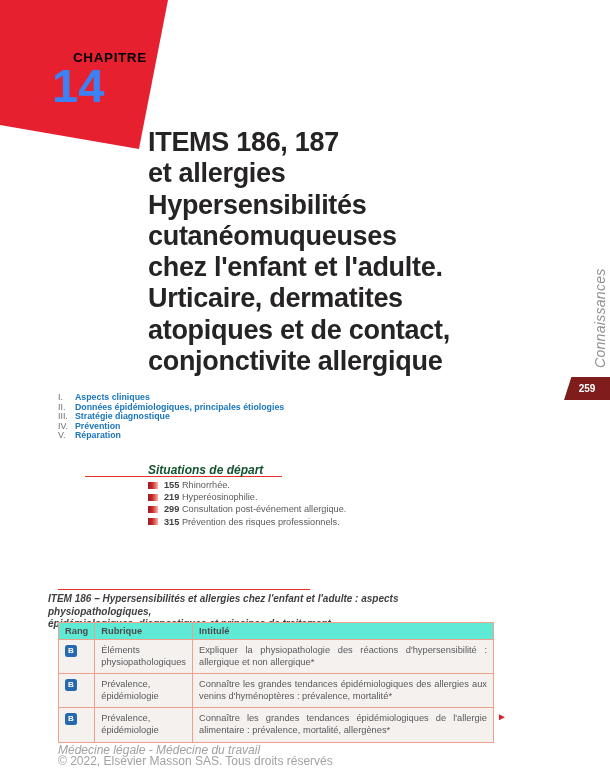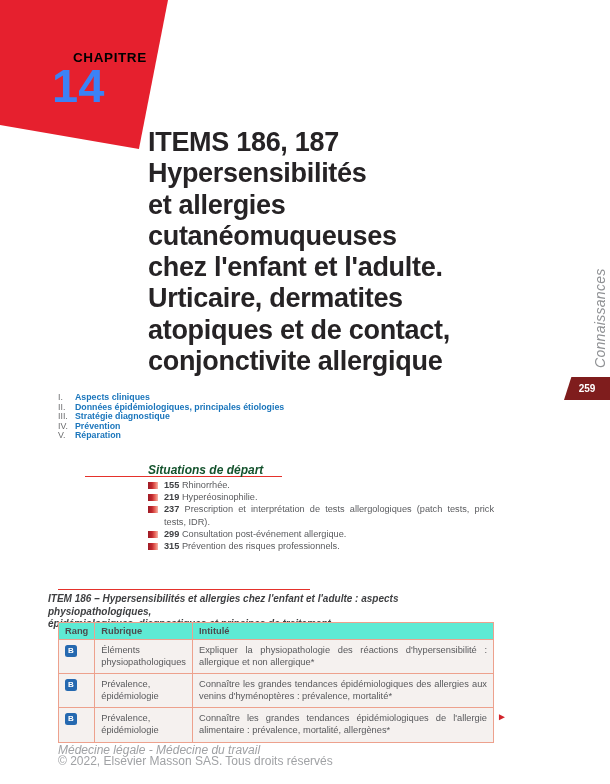--- a/index.html
+++ b/index.html
@@ -76,22 +76,22 @@
 <body>
 
 <div class="page">
 
   <div class="banner"></div>
   <div class="chapter-label">CHAPITRE</div>
   <div class="chapter-number">14</div>
 
   <div class="title">
     <div>ITEMS 186, 187</div>
+    <div>et allergies</div>
     <div>Hypersensibilités</div>
-    <div>et allergies</div>
     <div>cutanéomuqueuses</div>
     <div>chez l'enfant et l'adulte.</div>
     <div>Urticaire, dermatites</div>
     <div>atopiques et de contact,</div>
     <div>conjonctivite allergique</div>
   </div>
 
   <div class="toc">
     <div class="toc-row">
       <span class="toc-num">I.</span>
@@ -119,24 +119,20 @@
   <div class="sec-heading" style="left:148px;top:463px;">Situations de départ</div>
 
   <div class="sit-list">
     <div class="sit-item">
       <span class="sit-marker"></span>
       <span class="sit-text"><span class="sit-num">155</span> <span>Rhinorrhée.</span></span>
     </div>
     <div class="sit-item">
       <span class="sit-marker"></span>
       <span class="sit-text"><span class="sit-num">219</span> <span>Hyperéosinophilie.</span></span>
-    </div>
-    <div class="sit-item">
-      <span class="sit-marker"></span>
-      <span class="sit-text"><span class="sit-num">237</span> <span>Prescription et interprétation de tests allergologiques (patch tests, prick tests, IDR).</span></span>
     </div>
     <div class="sit-item">
       <span class="sit-marker"></span>
       <span class="sit-text"><span class="sit-num">299</span> <span>Consultation post-événement allergique.</span></span>
     </div>
     <div class="sit-item">
       <span class="sit-marker"></span>
       <span class="sit-text"><span class="sit-num">315</span> <span>Prévention des risques professionnels.</span></span>
     </div>
   </div>

